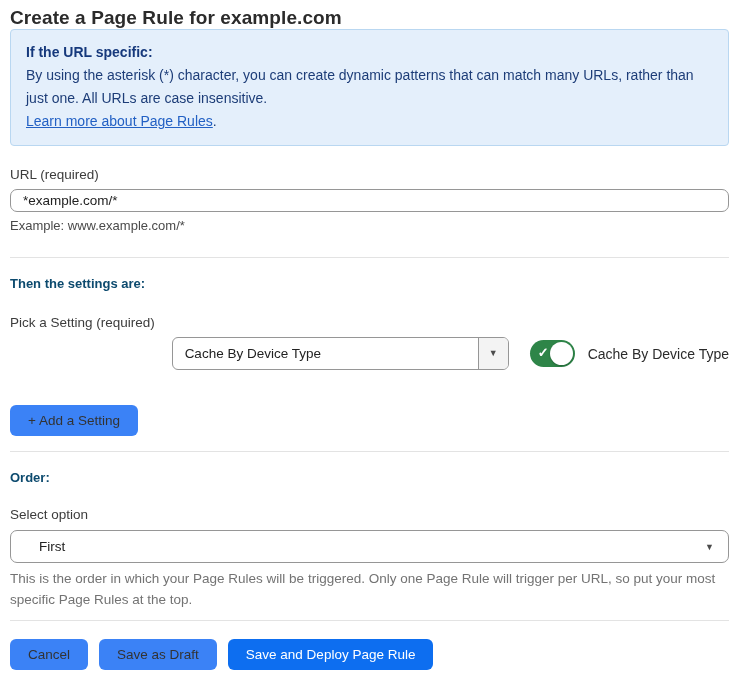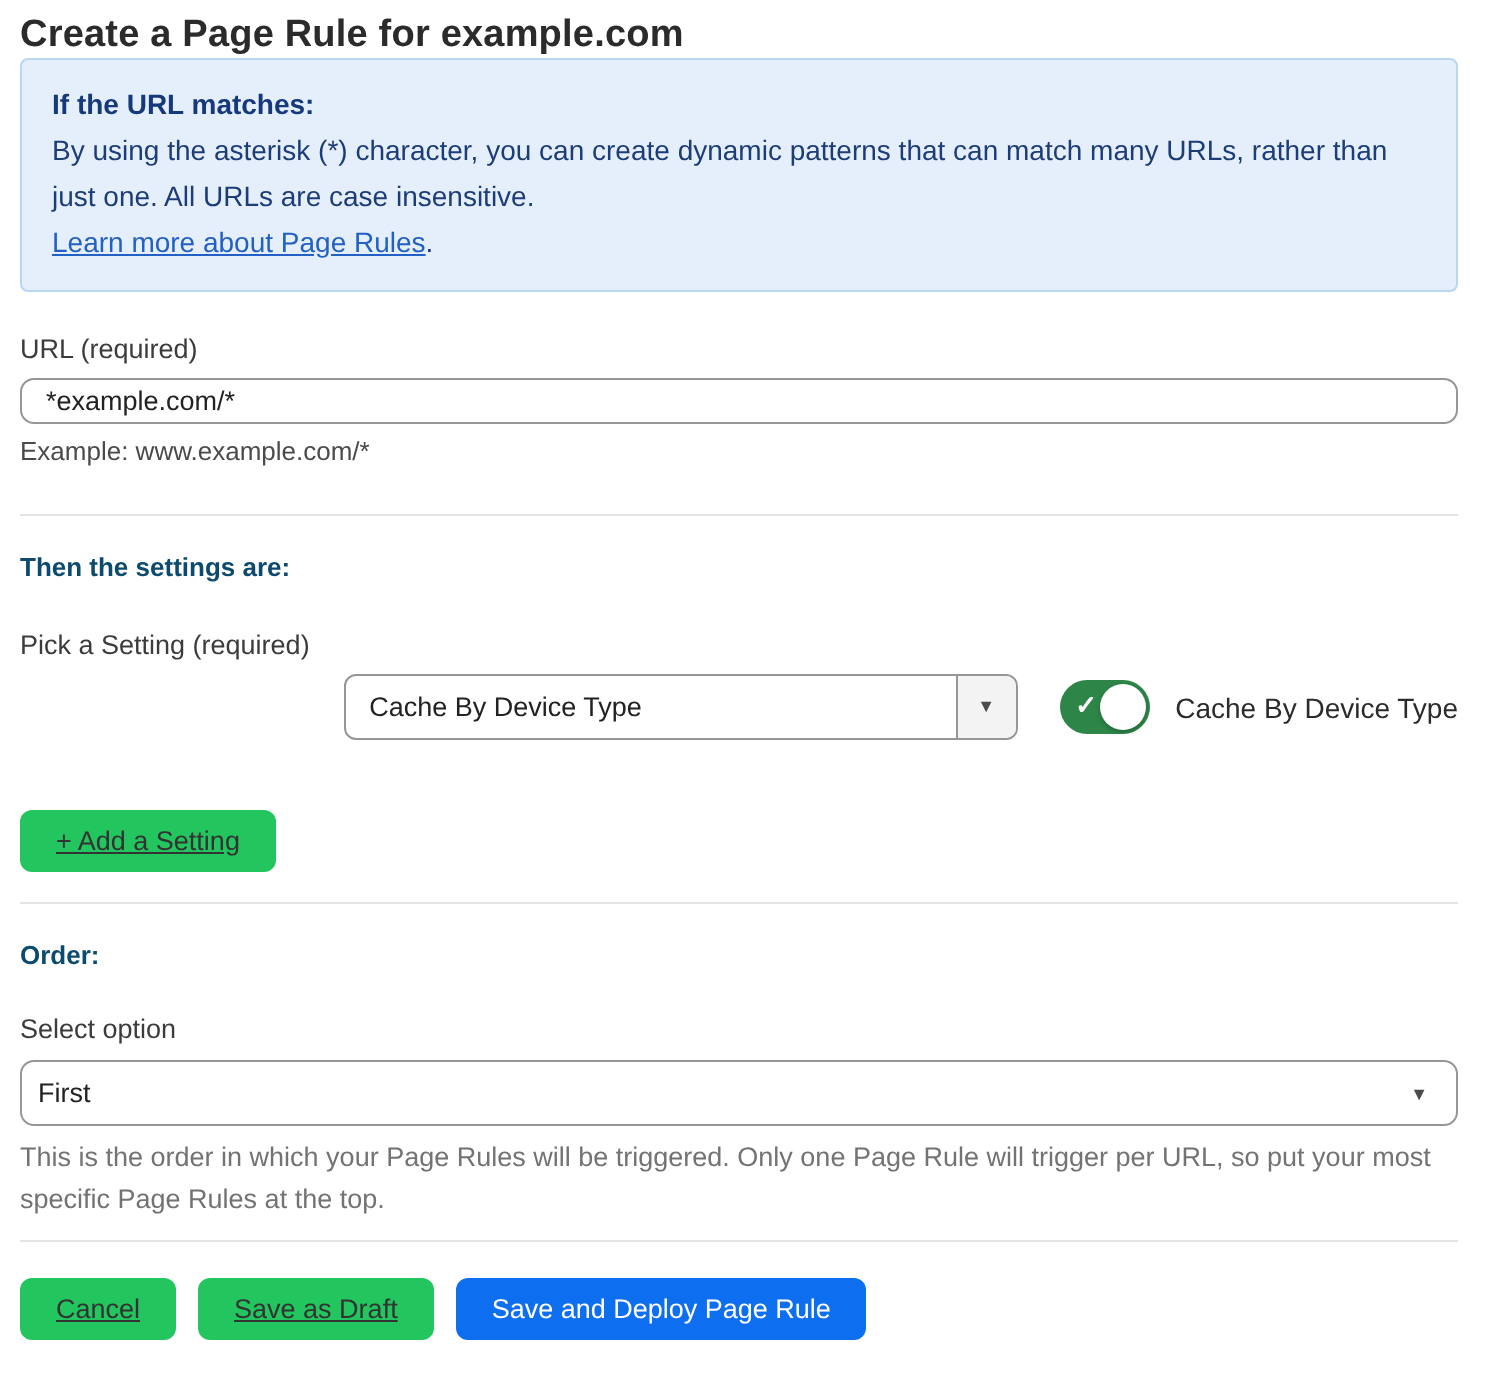--- a/index.html
+++ b/index.html
@@ -136,36 +136,36 @@
     align-items: center;
     justify-content: center;
     height: 31px;
     border: none;
     border-radius: 6px;
     font-family: "Liberation Sans", sans-serif;
     font-size: 13.5px;
     cursor: pointer;
     padding: 0 18px;
   }
-  .btn-gray { background: #22c55e; color: #333333; text-decoration: underline; }
+  .btn-gray { background: #3b82f6; color: #333333; }
   .btn-blue { background: #0d6ef0; color: #ffffff; }
 
   .add-setting-btn { margin-top: 35px; }
 
   .order-select-label { margin-top: 22px; }
   .order-select {
     position: relative;
     width: 100%;
     height: 33px;
     border: 1px solid #969696;
     border-radius: 7px;
     background: #ffffff;
     display: flex;
     align-items: center;
-    padding-left: 8px;
+    padding-left: 28px;
     font-size: 13.5px;
     color: #222222;
     cursor: pointer;
     margin-top: 8px;
   }
   .order-select .caret { position: absolute; right: 14px; top: 12px; }
 
   .order-help {
     font-size: 13.5px;
     line-height: 21px;
@@ -177,21 +177,21 @@
   .footer-buttons { display: flex; gap: 11px; margin-top: 18px; }
 </style>
 </head>
 <body>
 
 <div class="container">
 
   <div class="page-title">Create a Page Rule for example.com</div>
 
   <div class="info-banner">
-    <div class="info-heading">If the URL matches:</div>
+    <div class="info-heading">If the URL specific:</div>
     <div class="info-body">By using the asterisk (*) character, you can create dynamic patterns that can match many URLs, rather than just one. All URLs are case insensitive.</div>
     <div><span class="info-link">Learn more about Page Rules</span><span>.</span></div>
   </div>
 
   <div class="field-label">URL (required)</div>
   <input type="text" class="url-input" value="*example.com/*" style="">
   <div class="field-hint">Example: www.example.com/*</div>
 
   <hr class="divider divider-1">
 

